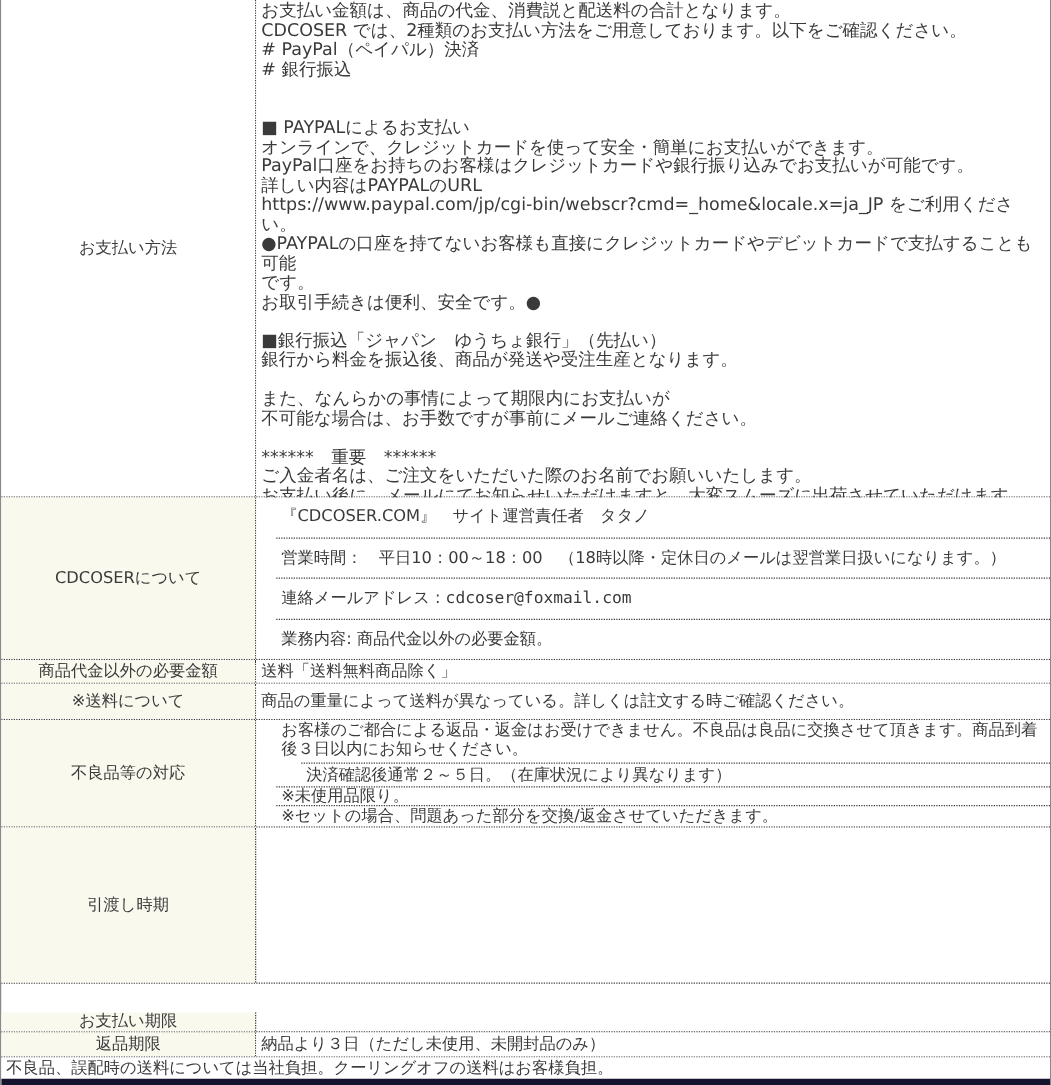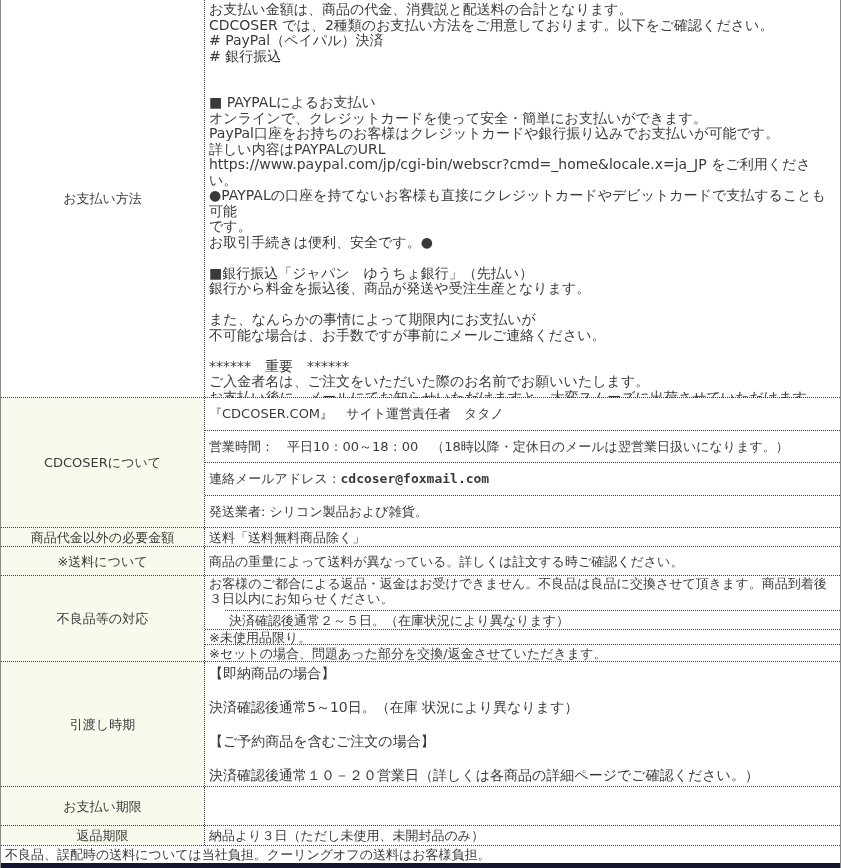--- a/index.html
+++ b/index.html
@@ -23,41 +23,41 @@
     width:204px;box-sizing:border-box;flex:none;
     border-right:1px dotted var(--border-color);
     background:var(--header-bg);
     display:flex;align-items:center;justify-content:center;
     font-weight:normal;font-size:13px;text-align:center;line-height:15px;
   }
   .label-cell.bg-white{background:var(--content-bg);}
   .content-cell{flex:1;box-sizing:border-box;background:var(--content-bg);min-width:0;}
   .pre{white-space:pre-wrap;font-size:14px;line-height:15.5px;padding:2px 4px;}
   .tall-lines{line-height:17px;padding:3px 4px;}
-  .subrows{display:flex;flex-direction:column;}
+  .subrows{display:flex;flex-direction:column;padding-left:16px;}
   .subrow{
     box-sizing:border-box;font-size:13px;line-height:15px;
     padding:1px 4px;display:flex;align-items:center;white-space:pre-wrap;
   }
   .subrow + .subrow{border-top:1px dotted var(--border-color);}
   .subrow.block{display:block;align-items:initial;}
-  .email{font-weight:bold;font-family:"DejaVu Sans Mono","Liberation Mono",monospace;text-align:center;}
+  .email{font-weight:normal;font-family:"DejaVu Sans Mono","Liberation Mono",monospace;text-align:center;}
   .bottom-bar{height:5px;flex:none;background:var(--bottom-bar);}
   
   .r0{height:398px;}
   .r1{height:130px;}
   .r2{height:19px;}
   .r3{height:29px;}
   .r4{height:86px;}
   .r5{height:125px;}
-  .r6{height:39px;}
+  .r6{height:39px;align-items:flex-end;}
   .r7{height:20px;}
   .r8{height:17px;border-bottom:none;}
   .r1 .subrow{flex:1;}
-  .r4 .sr0{min-height:34px;align-items:flex-start;font-family:Liberation Mono, monospace;}
+  .r4 .sr0{min-height:34px;align-items:flex-start;}
   .r4 .sr1{min-height:19px;margin-left:20px;}
   .r4 .sr2{min-height:15px;}
   .r4 .sr3{min-height:17px;}
   .r6 .subrow{flex:1;}
   .single{display:flex;align-items:center;font-size:13px;line-height:15px;padding:0 4px;white-space:pre-wrap;}
 </style>
 </head>
 <body>
 
 <div class="page">
@@ -92,21 +92,21 @@
   </div>
 
   <div class="row r1">
     <div class="label-cell">CDCOSERについて</div>
     <div class="content-cell subrows">
       <div class="subrow">『CDCOSER.COM』　サイト運営責任者　タタノ</div>
       <div class="subrow">営業時間：　平日10：00～18：00　（18時以降・定休日のメールは翌営業日扱いになります。）</div>
       <div class="subrow">
         <span>連絡メールアドレス : </span><span class="email">cdcoser@foxmail.com</span>
       </div>
-      <div class="subrow">発送業者: シリコン製品および雑貨。</div>
+      <div class="subrow">業務内容: 商品代金以外の必要金額。</div>
     </div>
   </div>
 
   <div class="row r2">
     <div class="label-cell">商品代金以外の必要金額</div>
     <div class="content-cell single">送料「送料無料商品除く」</div>
   </div>
 
   <div class="row r3">
     <div class="label-cell">※送料について</div>
@@ -118,27 +118,20 @@
     <div class="content-cell subrows">
       <div class="subrow block sr0">お客様のご都合による返品・返金はお受けできません。不良品は良品に交換させて頂きます。商品到着後３日以内にお知らせください。</div>
       <div class="subrow sr1">決済確認後通常２～５日。（在庫状況により異なります）</div>
       <div class="subrow sr2">※未使用品限り。</div>
       <div class="subrow sr3">※セットの場合、問題あった部分を交換/返金させていただきます。</div>
     </div>
   </div>
 
   <div class="row r5">
     <div class="label-cell">引渡し時期</div>
-    <div class="content-cell pre tall-lines">【即納商品の場合】
-
-決済確認後通常5～10日。（在庫 状況により異なります）
-
-【ご予約商品を含むご注文の場合】
-
-決済確認後通常１０－２０営業日（詳しくは各商品の詳細ページでご確認ください。）</div>
   </div>
 
   <div class="row r6">
     <div class="label-cell">お支払い期限</div>
   </div>
 
   <div class="row r7">
     <div class="label-cell">返品期限</div>
     <div class="content-cell single">納品より３日（ただし未使用、未開封品のみ）</div>
   </div>

